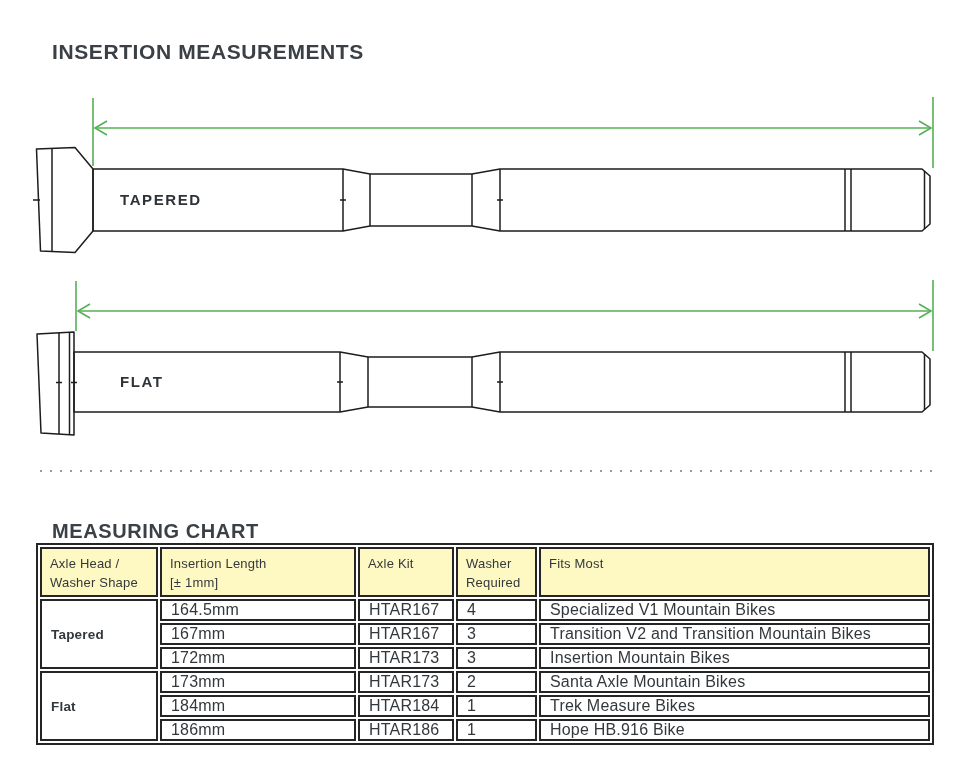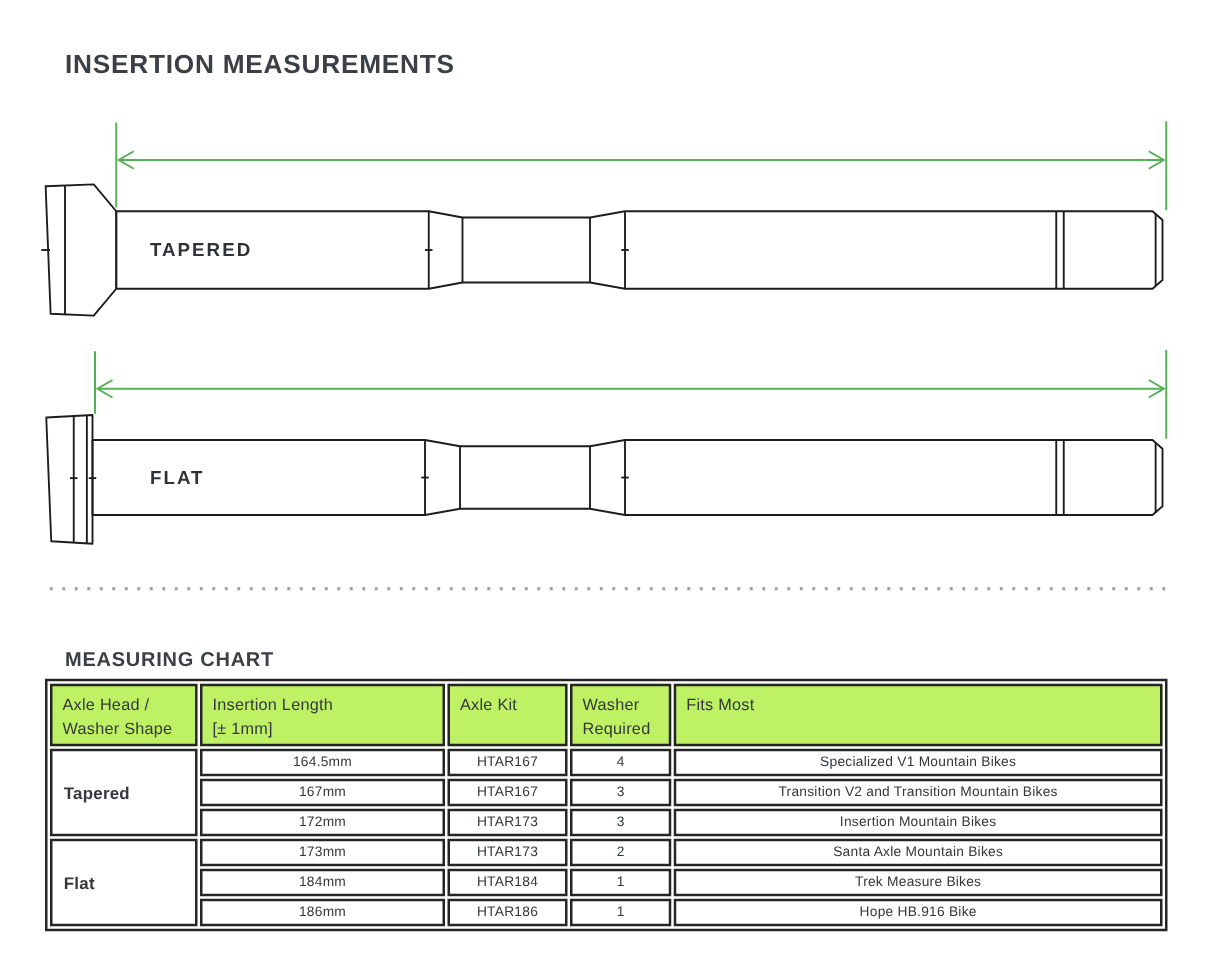--- a/index.html
+++ b/index.html
@@ -15,21 +15,21 @@
   .section-title {
     position: absolute;
     left: 36px;
     margin: 16px;
     font-size: 21px;
     font-weight: 700;
     letter-spacing: 0.6px;
     color: #3a4045;
   }
   .title-insertion { top: 24px; }
-  .title-chart { top: 504px; font-size: 16px; }
+  .title-chart { top: 504px; font-size: 20px; }
   .instruction {
     position: absolute;
     left: 36px;
     top: 61px;
     font-size: 13.5px;
     letter-spacing: 0.2px;
     color: #3c4146;
   }
   .chevrons {
     color: #55b055;
@@ -73,37 +73,36 @@
     border: 2px solid #252525;
     background: #ffffff;
   }
   .chart th, .chart td {
     border: 2px solid #252525;
     color: #33383c;
     letter-spacing: 0.2px;
     overflow: hidden;
   }
   .chart thead th {
-    background: #bef264;
+    background: #fef9c3;
     font-weight: 400;
     font-size: 13px;
     line-height: 1.45;
     text-align: left;
     vertical-align: top;
     padding: 6px 8px 2px 8px;
     height: 50px;
     white-space: pre-line;
   }
   .chart tbody td {
-    font-size: 11px;
+    font-size: 16px;
     height: 22px;
     padding: 0 9px;
     vertical-align: middle;
     background: #ffffff;
-    text-align: center;
   }
   .chart tbody th.group {
     background: #ffffff;
     font-size: 13.5px;
     font-weight: 700;
     text-align: left;
     vertical-align: middle;
     padding: 0 9px;
   }
 </style>

